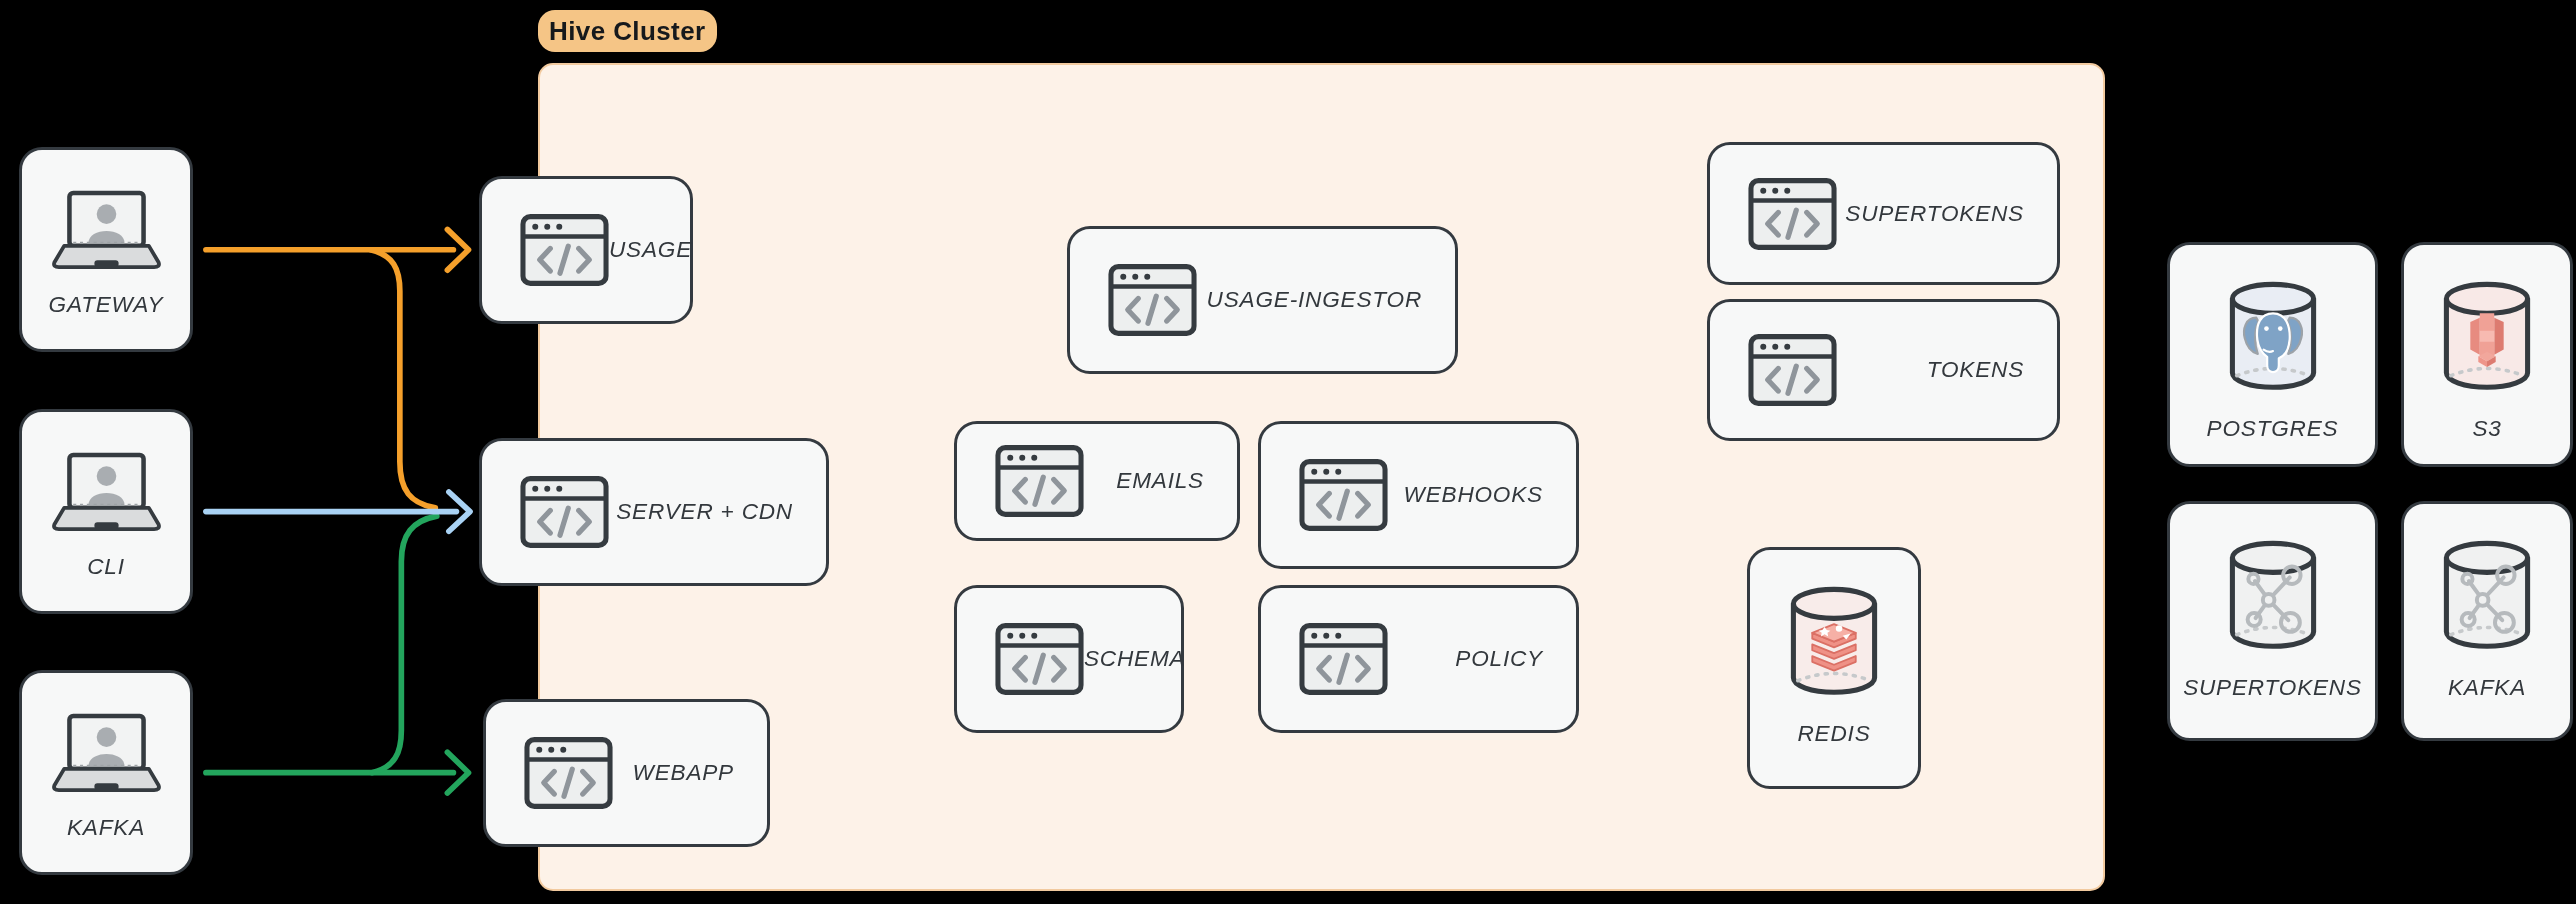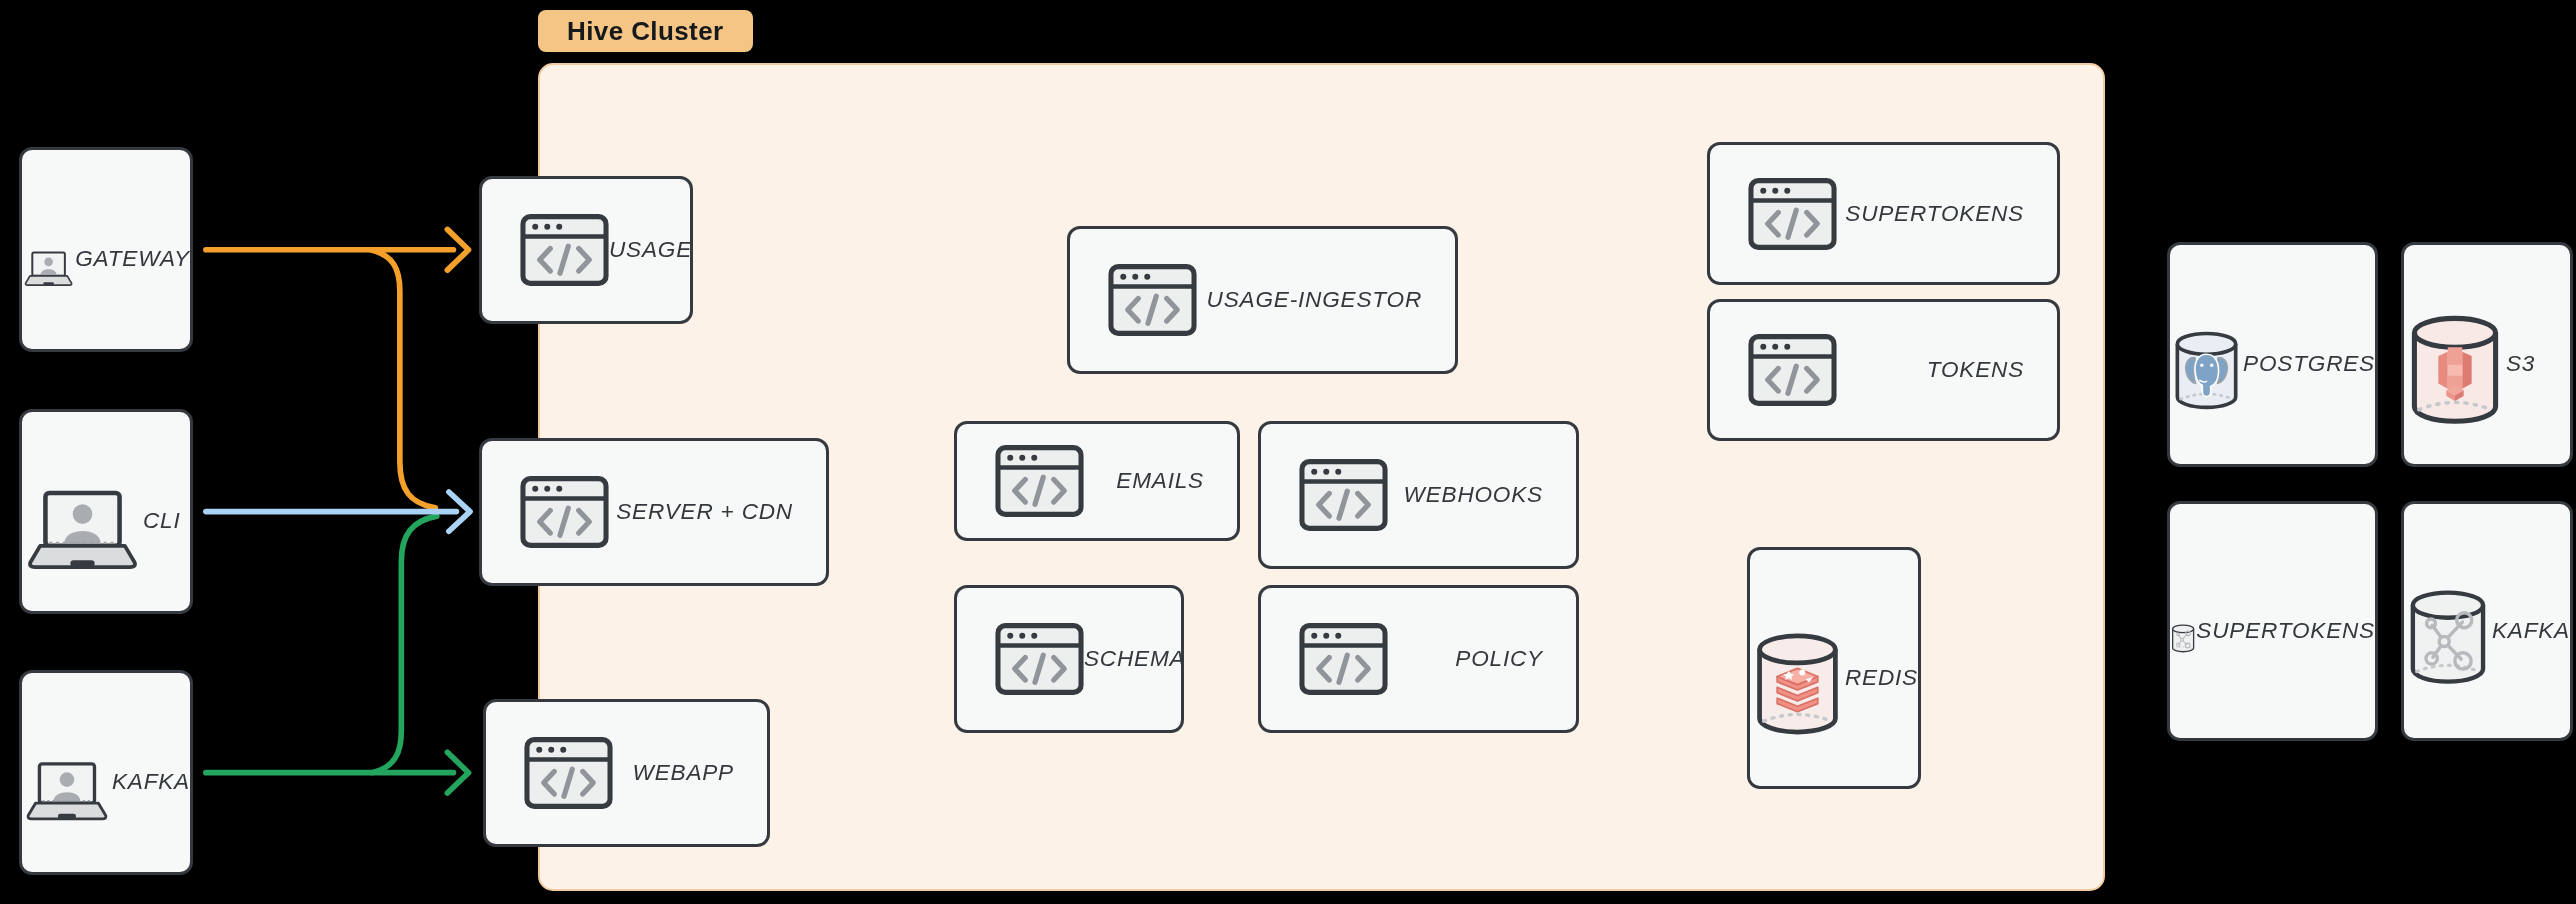--- a/index.html
+++ b/index.html
@@ -19,45 +19,45 @@
     background:var(--cluster-bg,#FDF2E8);
     border:2.3px solid var(--cluster-border,#F2CA9F);
     border-radius:15px;
     box-sizing:border-box;
   }
   .badge{
     position:absolute;left:538px;top:9.8px;height:42px;
     background:var(--badge-bg,#F5C586);
     color:var(--badge-text,#16191C);
     font-size:26px;font-weight:bold;line-height:42px;
-    padding:0 29px;border-radius:8px;
+    padding:0 11px;border-radius:17px;
     letter-spacing:0.4px;
   }
   
   .edges{position:absolute;left:0;top:0;pointer-events:none;}
   .e{fill:none;stroke-width:7.5px;stroke-linecap:round;stroke-linejoin:round;}
   .e.orange{stroke:var(--edge-orange,#F5A02B);}
   .e.blue{stroke:var(--edge-blue,#A9D2F4);}
   .e.green{stroke:var(--edge-green,#23A55D);}
   
   .node{
     position:absolute;box-sizing:border-box;
     background:var(--node-bg,#F7F8F8);
     border:3.8px solid var(--node-border,#343A40);
-    border-radius:13px;
+    border-radius:23px;
     display:flex;align-items:center;
   }
   .lbl{
     font-style:italic;font-size:22.6px;font-weight:500;
     color:var(--label,#33383D);
     letter-spacing:0.8px;white-space:nowrap;
   }
   .svc svg.win{margin-left:38px;flex:0 0 auto;}
   .svc .lbl{margin-left:auto;padding-right:33px;}
-  .actor,.db{flex-direction:row;align-items:center;}
+  .actor,.db{flex-direction:column;align-items:center;}
   .actor svg.laptop{margin-top:39px;}
   .actor .lbl{margin-top:18px;}
   .db svg.cyl{margin-top:35px;}
   .db .lbl{margin-top:19.6px;}
   .defs{position:absolute;width:0;height:0;overflow:hidden;}
 </style>
 </head>
 <body>
 
 <div id="canvas">

